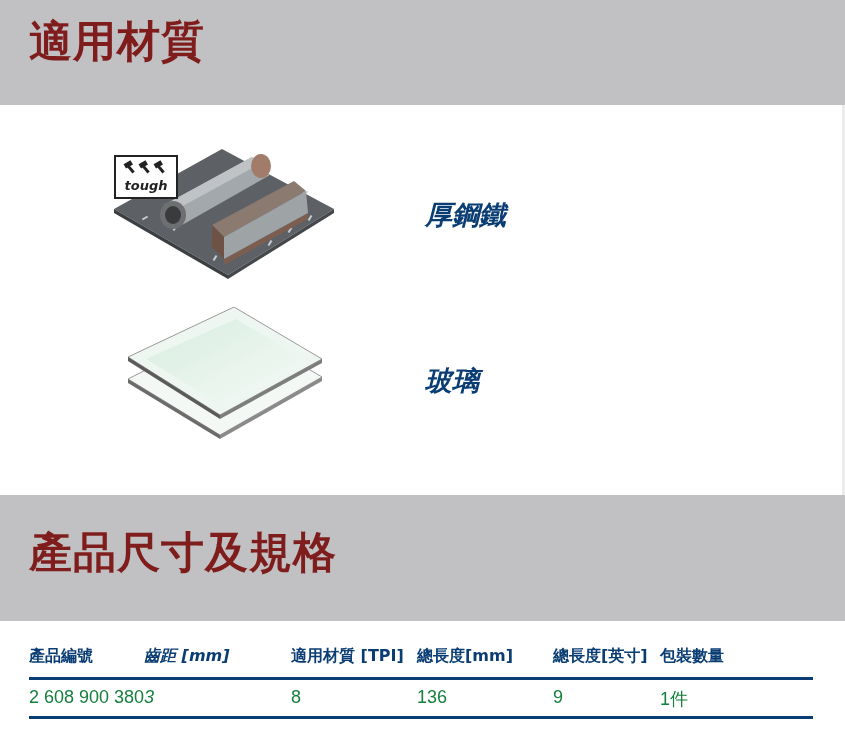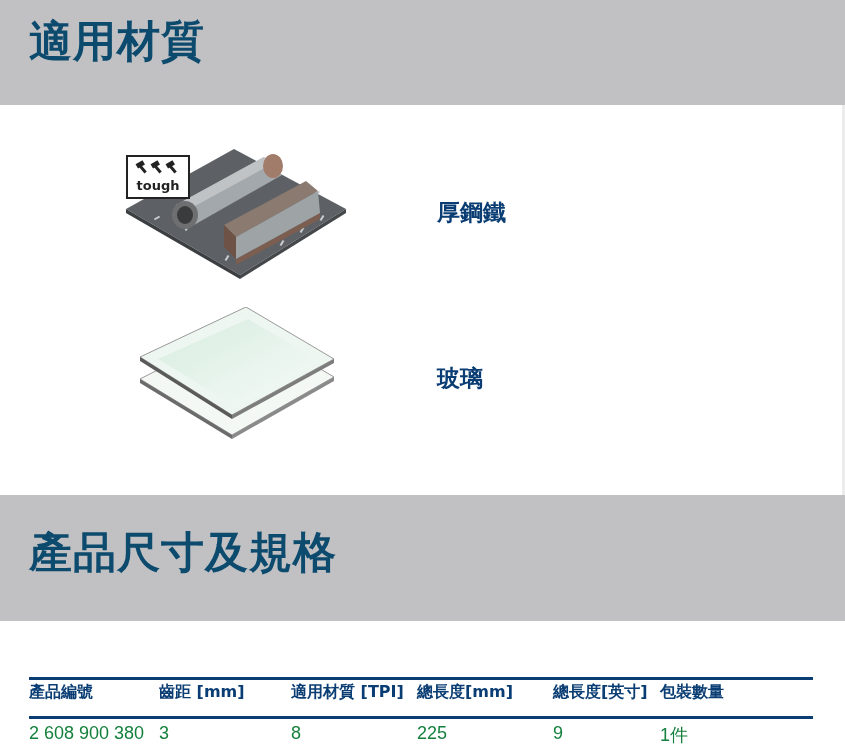--- a/index.html
+++ b/index.html
@@ -10,39 +10,39 @@
     position: relative;
   }
   .band {
     position: absolute; left: 0; width: 845px;
     background: #c1c1c3;
   }
   .band-1 { top: 0; height: 105px; }
   .band-2 { top: 495px; height: 126px; text-align: center; }
   .band h1 {
     position: absolute; left: 29px; margin: 0;
-    color: #0c4a6e; font-weight: bold;
+    color: #7f1d1d; font-weight: bold;
     font-size: 43px; letter-spacing: 1px; line-height: 1;
   }
   .band-1 h1 { top: 20px; }
   .band-2 h1 { top: 36px; }
 
   .material-section {
     position: absolute; left: 0; top: 105px; width: 845px; height: 390px;
     background: #ffffff;
     border-right: 3px solid #ececec;
     box-sizing: border-box;
   }
   .material {
-    position: absolute; left: 12px; width: 675px;
+    position: absolute; left: 0; width: 675px; font-style: italic;
   }
   .mat-img { position: absolute; }
   .mat-label {
     position: absolute; left: 425px;
-    color: #0a3d73; font-weight: bold; font-size: 23px;
+    color: #0a3d73; font-weight: bold; font-size: 27px;
   }
   .steel { top: 42px; height: 140px; }
   .steel .mat-img { left: 112px; top: 0; width: 225px; height: 135px; }
   .steel .mat-label { top: 50px; }
   .glass { top: 200px; height: 150px; }
   .glass .mat-img { left: 124px; top: 2px; width: 204px; height: 140px; }
   .glass .mat-label { top: 58px; text-align: right; }
 
   .tough-badge {
     position: absolute; left: 2px; top: 8px;
@@ -54,28 +54,28 @@
   .tough-badge .hammers { height: 18px; margin-top: 3px; }
   .tough-badge .tough-text {
     display: block; font-size: 13px; font-weight: bold; color: #222;
     line-height: 14px; margin-top: 1px;
   }
 
   .specs {
     position: absolute; left: 29px; top: 640px; width: 784px;
   }
   .spec-row { position: relative; height: 30px; }
-  .spec-row span { position: absolute; top: 0; white-space: nowrap; margin-top: 36px; }
+  .spec-row span { position: absolute; top: 0; white-space: nowrap; }
   .spec-head span {
     color: #0a3d73; font-weight: bold; font-size: 16px; top: 6px;
   }
   .spec-head { height: 37px; border-bottom: 3px solid #0a3d73; }
   .spec-body { height: 36px; border-bottom: 3px solid #0a3d73; }
   .spec-body span { color: #15803d; font-size: 18px; top: 7px; font-family: "Liberation Sans", sans-serif; }
-  .c0 { left: 0; } .c1 { left: 130px; } .c2 { left: 262px; }
+  .c0 { left: 0; } .c1 { left: 115px; font-style: italic; } .c2 { left: 262px; }
   .c3 { left: 388px; } .c4 { left: 524px; } .c5 { left: 631px; }
 </style>
 </head>
 <body>
 
 <div class="band band-1">
   <h1>適用材質</h1>
 </div>
 
 <div class="material-section">
@@ -163,17 +163,17 @@
     <span class="c1">齒距 [mm]</span>
     <span class="c2">適用材質 [TPI]</span>
     <span class="c3">總長度[mm]</span>
     <span class="c4">總長度[英寸]</span>
     <span class="c5">包裝數量</span>
   </div>
   <div class="spec-row spec-body">
     <span class="c0">2 608 900 380</span>
     <span class="c1">3</span>
     <span class="c2">8</span>
-    <span class="c3">225</span>
+    <span class="c3">136</span>
     <span class="c4">9</span>
     <span class="c5">1件</span>
   </div>
 </div>
 
 </body></html>

